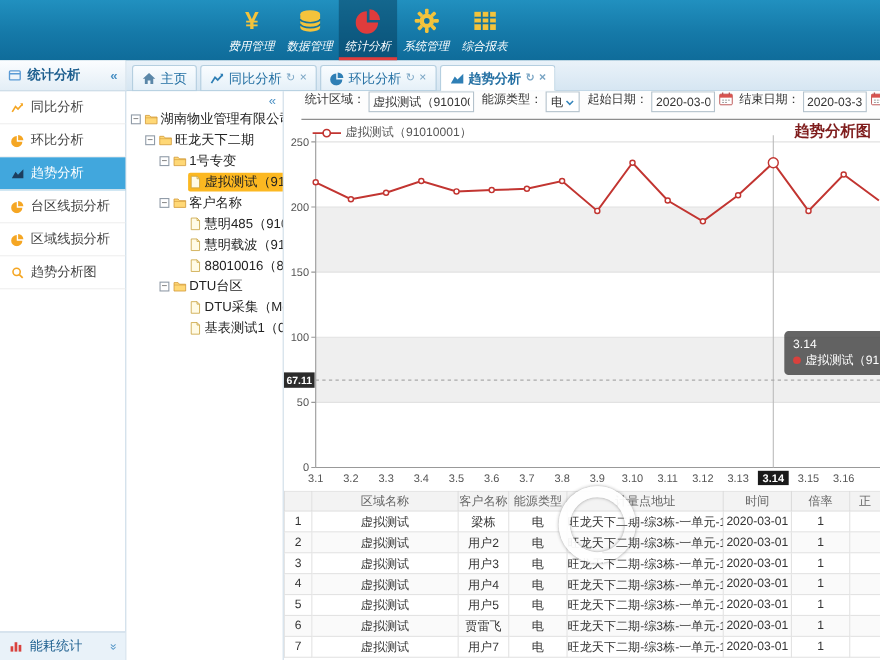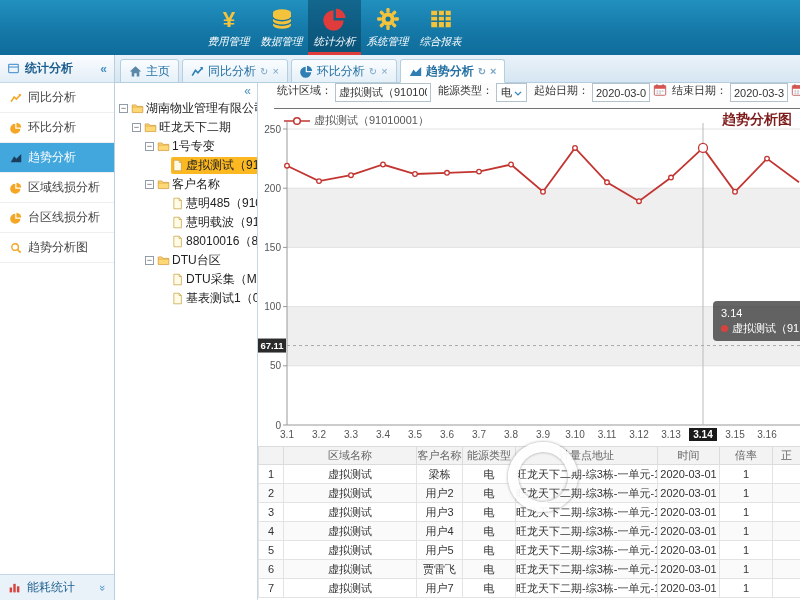--- a/index.html
+++ b/index.html
@@ -198,30 +198,30 @@
           </span>
           <span>趋势分析</span>
         </div>
         <div class="side-item">
           <span>
             <svg width="12" height="12" viewBox="0 0 16 16" style="display:block">
               <path d="M7 9 L7 2.2 A6.8 6.8 0 1 0 13.8 9 Z" fill="#f5a623"></path>
               <path d="M8.6 7.4 L8.6 1 A6.6 6.6 0 0 1 15 7.4 Z" fill="#f5a623"></path>
             </svg>
           </span>
-          <span>区域线损分析</span>
+          <span>台区线损分析</span>
         </div>
         <div class="side-item">
           <span>
             <svg width="12" height="12" viewBox="0 0 16 16" style="display:block">
               <path d="M7 9 L7 2.2 A6.8 6.8 0 1 0 13.8 9 Z" fill="#f5a623"></path>
               <path d="M8.6 7.4 L8.6 1 A6.6 6.6 0 0 1 15 7.4 Z" fill="#f5a623"></path>
             </svg>
           </span>
-          <span>台区线损分析</span>
+          <span>区域线损分析</span>
         </div>
         <div class="side-item">
           <span>
             <svg width="12" height="12" viewBox="0 0 16 16" style="display:block">
               <circle cx="6.8" cy="6.8" r="4.4" fill="none" stroke="#f5a623" stroke-width="1.9"></circle>
               <line x1="10.1" y1="10.1" x2="14.2" y2="14.2" stroke="#f5a623" stroke-width="2.1"></line>
             </svg>
           </span>
           <span>趋势分析图</span>
         </div>

